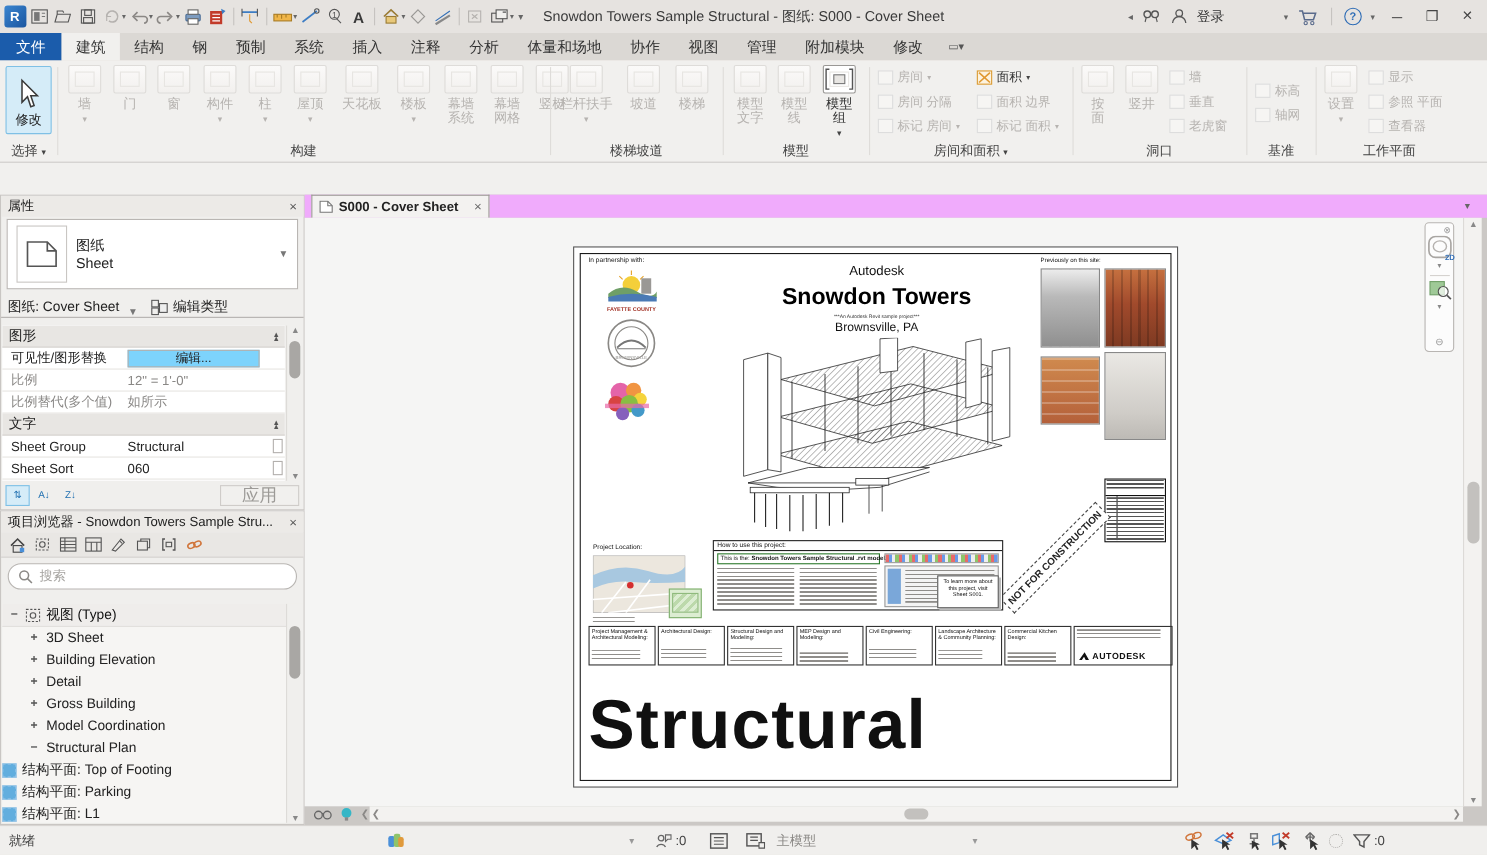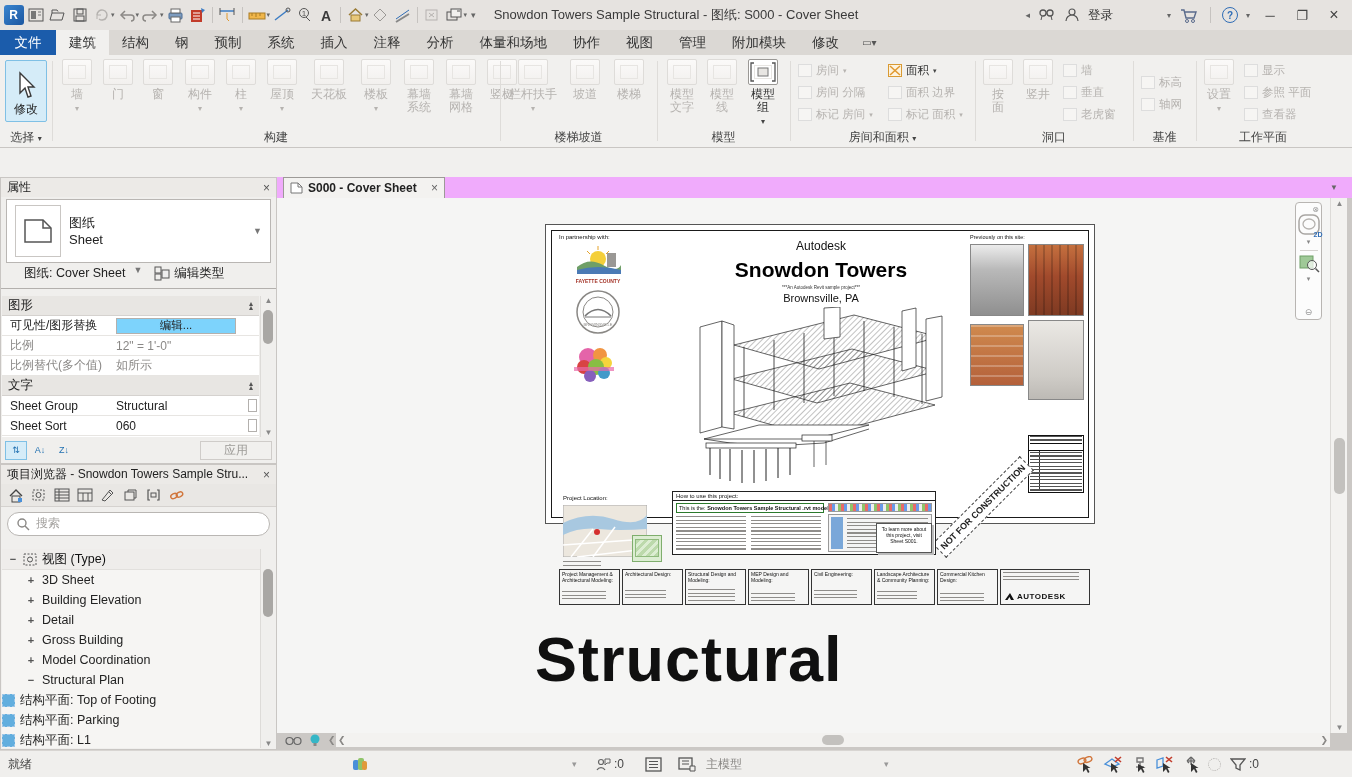--- a/index.html
+++ b/index.html
@@ -47,60 +47,60 @@
   .smdd{font-size:7px;color:#b6b3b0}
 
   
   .sidepanel{position:absolute;left:0;width:277px;background:#f0efed;border:1px solid #c9c6c3}
   .phead{height:19px;display:flex;align-items:center;padding:0 6px;font-size:12px;color:#222;background:#eceae7}
   .phead .x{margin-left:auto;color:#555;font-size:12px}
   .typesel{margin:2px 5px;background:#fff;border:1px solid #b9b6b3;height:64px;display:flex;align-items:center}
   .typeicon{width:46px;height:52px;border:1px solid #c9c6c3;margin:0 8px;display:flex;align-items:center;justify-content:center;background:#fff}
   .typetxt{font-size:13px;color:#222;line-height:17px}
   .typedd{margin-left:auto;margin-right:8px;color:#777;font-size:9px}
-  .instrow{display:flex;align-items:flex-start;height:24px;padding:0 23px;border-bottom:1px solid #b3b0ad;font-size:12.5px;color:#222}
+  .instrow{display:flex;align-items:flex-end;height:24px;padding:0 6px;border-bottom:1px solid #b3b0ad;font-size:12.5px;color:#222}
   .instdd{color:#777;font-size:9px;margin-left:8px}
   .edittype{display:flex;align-items:center;gap:4px;margin-left:12px;font-size:12.5px;color:#222}
   .grid{position:absolute;left:1px;right:17px;top:118px;bottom:26px;background:#fff;overflow:hidden}
   .gsec{height:20px;background:#e8e6e3;display:flex;align-items:center;padding:0 6px;font-size:12.5px;color:#222;border-bottom:1px solid #d5d2cf}
   .gsec .chev{margin-left:auto;font-size:8px;color:#555;line-height:4px}
   .grow{height:20px;display:flex;align-items:center;border-bottom:1px solid #e7e5e2;font-size:12px}
   .gkey{width:110px;padding-left:8px;color:#222;flex:none}
   .gval{flex:1;color:#222;padding-left:4px;display:flex;align-items:center}
   .dim .gkey,.dim .gval{color:#8a8886}
   .editbtn{width:120px;height:16px;border:1px solid #b3b0ad;background:#7dd3fc;font-size:11.5px;color:#222;display:flex;align-items:center;justify-content:center}
   .assoc{width:9px;height:13px;border:1px solid #b3b0ad;margin-left:auto;margin-right:2px}
   .vscroll{position:absolute;right:1px;top:118px;bottom:26px;width:15px;background:#f0efed;border-left:1px solid #dddbd8}
   .vthumb{position:absolute;left:2px;width:10px;background:#a9a7a4;border-radius:5px}
   .scar{position:absolute;left:0;width:15px;text-align:center;font-size:8px;color:#888}
   .propfoot{position:absolute;left:1px;right:1px;bottom:1px;height:24px;background:#f0efed;display:flex;align-items:center;gap:2px;padding:0 3px}
   .sortbtn{width:22px;height:19px;border:1px solid transparent;display:flex;align-items:center;justify-content:center;font-size:9px;color:#1f6fb0}
   .sortbtn.sel{background:#d5ecf8;border-color:#7fc0e5}
-  .applybtn{margin-left:auto;width:72px;height:19px;border:1px solid #cfccc9;background:#f1f0ee;color:#9c9a97;font-size:12px;display:flex;align-items:center;justify-content:center}
+  .applybtn{margin-left:auto;width:72px;height:19px;border:1px solid #cfccc9;background:#f1f0ee;color:#9c9a97;font-size:16px;display:flex;align-items:center;justify-content:center}
 
   .btoolbar{height:23px;background:#e9e7e4;border-bottom:1px solid #d5d2cf;display:flex;align-items:center;gap:6px;padding:0 6px}
   .bticon{width:17px;height:16px;display:flex;align-items:center;justify-content:center}
   .searchrow{margin:5px 6px;height:24px;border:1px solid #b9b6b3;border-radius:12px;background:#fff;display:flex;align-items:center;padding:0 8px;gap:6px}
   .searchrow input{border:0;outline:0;flex:1;font-size:12px;font-family:Liberation Mono, monospace;color:#333;background:transparent}
   .searchrow input::placeholder{color:#a5a3a0}
   .tree{position:absolute;left:1px;right:16px;top:84px;bottom:1px;background:#f6f5f3;overflow:hidden}
   .troot{height:21px;display:flex;align-items:center;gap:5px;background:#efedeb;border-bottom:1px solid #e2e0dd;font-size:12.5px;color:#111;padding-left:6px}
   .titem{height:20px;display:flex;align-items:center;gap:6px;font-size:12.5px;color:#222;padding-left:24px}
   .texp{width:10px;color:#555;font-weight:bold;font-size:11px;text-align:center;flex:none}
   .tchild{height:20px;display:flex;align-items:center;gap:5px;font-size:12.5px;color:#222;}
   .planicon{width:13px;height:13px;background:#62aede;border:1px dashed #9ec7e8;flex:none}
   .bscroll{position:absolute;right:1px;top:84px;bottom:1px;width:15px;background:#f0efed;border-left:1px solid #dddbd8}
 
   
   .canvaswrap{position:absolute;left:277px;top:177px;width:1075px;height:573px;background:#cbc8c5}
   .tabstrip{position:absolute;left:0;top:0;right:0;height:21px;background:#f0abfc;display:flex}
   .vtab{margin-left:6px;width:162px;background:#f3f2f0;border:1px solid #9d9a97;border-bottom:0;display:flex;align-items:center;gap:5px;padding:0 6px;font-size:12px;font-weight:bold;color:#222}
   .vtab .x{margin-left:auto;color:#666;font-weight:normal}
   .canvasbody{position:absolute;left:0;top:21px;width:1053px;height:535px;background:#f5f5f4;overflow:hidden}
-  .sheet{position:absolute;left:268px;top:26px;width:550px;height:300px;background:#fff;border:1px solid #555}
+  .sheet{position:absolute;left:244px;top:26px;width:550px;height:492px;background:#fff;border:1px solid #555}
   .sborder{position:absolute;left:5px;top:5px;right:5px;bottom:5px;border:1px solid #1a1a1a;pointer-events:none}
   .tiny{font-size:6px;color:#111;line-height:7px}
   .fake{background:repeating-linear-gradient(180deg,#8f8d8a 0 1.2px,transparent 1.2px 3.6px)}
   .fakeD{background:repeating-linear-gradient(180deg,#555 0 1.2px,transparent 1.2px 3.4px)}
   .structural{position:absolute;left:258px;top:425px;font-size:63px;font-weight:bold;color:#101010;letter-spacing:1px}
 
   .navbar{position:absolute;left:1018px;top:4px;width:27px;height:118px;background:rgba(252,252,252,.95);border:1px solid #b8b5b2;border-radius:4px;display:flex;flex-direction:column;align-items:center;padding-top:2px}
   .nvx{align-self:flex-end;margin-right:2px;font-size:8px;color:#999}
   .nvdd{font-size:7px;color:#888;margin:2px 0}
   .nvhr{width:18px;height:1px;background:#d5d2cf;margin:2px 0}

